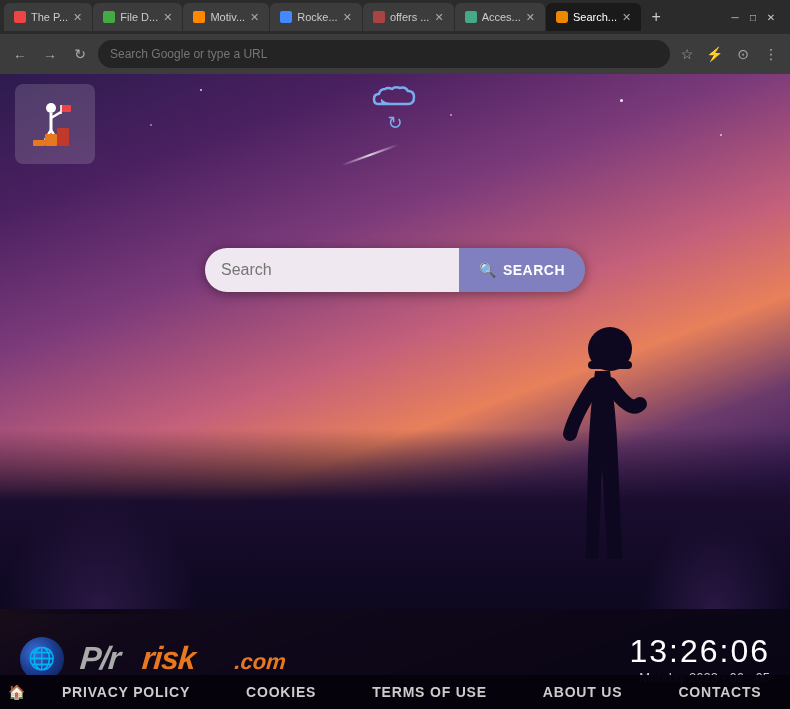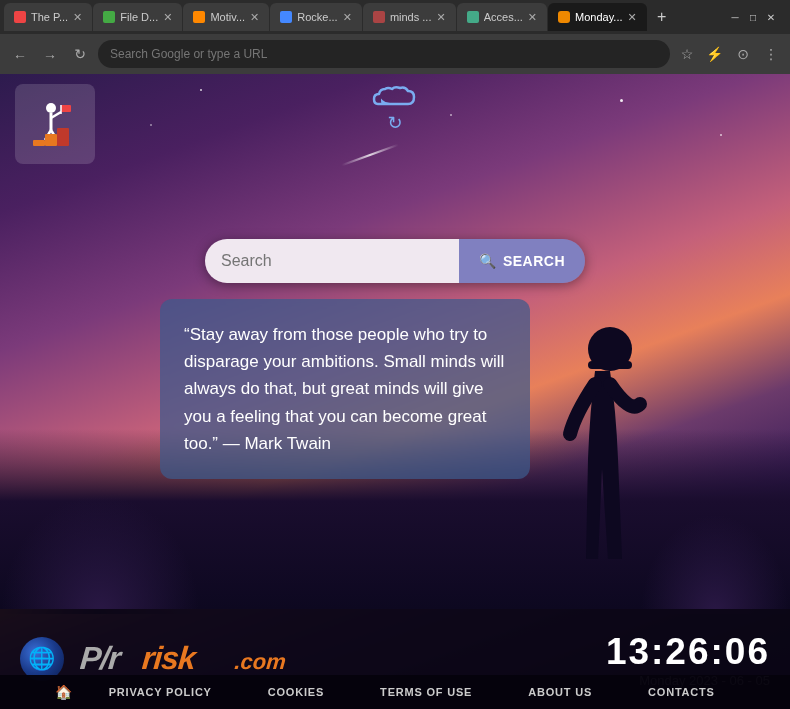--- a/index.html
+++ b/index.html
@@ -198,21 +198,21 @@
       background: rgba(255,255,255,0.15);
       border-radius: 8px;
       display: flex;
       align-items: center;
       justify-content: center;
     }
 
     
     .search-container {
       position: absolute;
-      top: 165px;
+      top: 174px;
       left: 50%;
       transform: translateX(-50%);
       display: flex;
       align-items: center;
       width: 380px;
       height: 44px;
       border-radius: 22px;
       overflow: hidden;
       box-shadow: 0 2px 12px rgba(0,0,0,0.4);
     }
@@ -318,22 +318,22 @@
     }
 
     .footer-time-area {
       margin-left: auto;
       text-align: right;
       color: white;
       flex-shrink: 0;
     }
 
     .footer-time {
-      font-size: 37px;
-      font-weight: bold;
+      font-size: 32px;
+      font-weight: normal;
       letter-spacing: 2px;
     }
 
     .footer-date {
       font-size: 13px;
       color: #ccc;
     }
 
     
     .footer-nav {
@@ -344,21 +344,21 @@
       height: 34px;
       background: rgba(5, 2, 12, 0.97);
       display: flex;
       align-items: center;
       justify-content: center;
       gap: 0;
     }
 
     .footer-nav-item {
       color: #ccc;
-      font-size: 11px;
+      font-size: 14px;
       font-weight: bold;
       letter-spacing: 0.8px;
       padding: 0 28px;
       cursor: pointer;
       text-decoration: none;
       text-transform: uppercase;
       display: flex;
       align-items: center;
       height: 100%;
     }
@@ -451,33 +451,33 @@
     </div>
 
     <div class="tab">
       <div class="tab-favicon" style="background:#48f;"></div>
       <span class="tab-title">Rocke...</span>
       <span class="tab-close">✕</span>
     </div>
 
     <div class="tab">
       <div class="tab-favicon" style="background:#a44;"></div>
-      <span class="tab-title">minds ...</span>
+      <span class="tab-title">offers ...</span>
       <span class="tab-close">✕</span>
     </div>
 
     <div class="tab">
       <div class="tab-favicon" style="background:#4a8;"></div>
       <span class="tab-title">Acces...</span>
       <span class="tab-close">✕</span>
     </div>
 
     <div class="tab active">
       <div class="tab-favicon" style="background:#e80; border-radius:3px;"></div>
-      <span class="tab-title">Monday...</span>
+      <span class="tab-title">Search...</span>
       <span class="tab-close">✕</span>
     </div>
 
     <div class="tab-new">+</div>
 
     <div class="window-controls">
       <div class="win-ctrl">─</div>
       <div class="win-ctrl">□</div>
       <div class="win-ctrl">✕</div>
     </div>
@@ -561,23 +561,20 @@
   </div>
 
   <div class="search-container">
     <input class="search-input-field" type="text" placeholder="Search" style="">
     <button class="search-btn">
       <span>🔍</span>
       <span>SEARCH</span>
     </button>
   </div>
 
-  <div class="quote-box">
-    <span>“Stay away from those people who try to disparage your ambitions. Small minds will always do that, but great minds will give you a feeling that you can become great too.” — Mark Twain</span>
-  </div>
 
   <div class="footer">
 
     <div class="footer-globe">🌐</div>
 
     <div class="footer-brand">
       <span class="footer-brand-pr">
         <svg width="60" height="38" viewBox="0 0 60 38">
           <text x="2" y="32" font-size="32" font-family="Arial" font-style="italic" font-weight="bold" fill="#aaa" transform="skewX(-5)">P/r</text>
         </svg>

